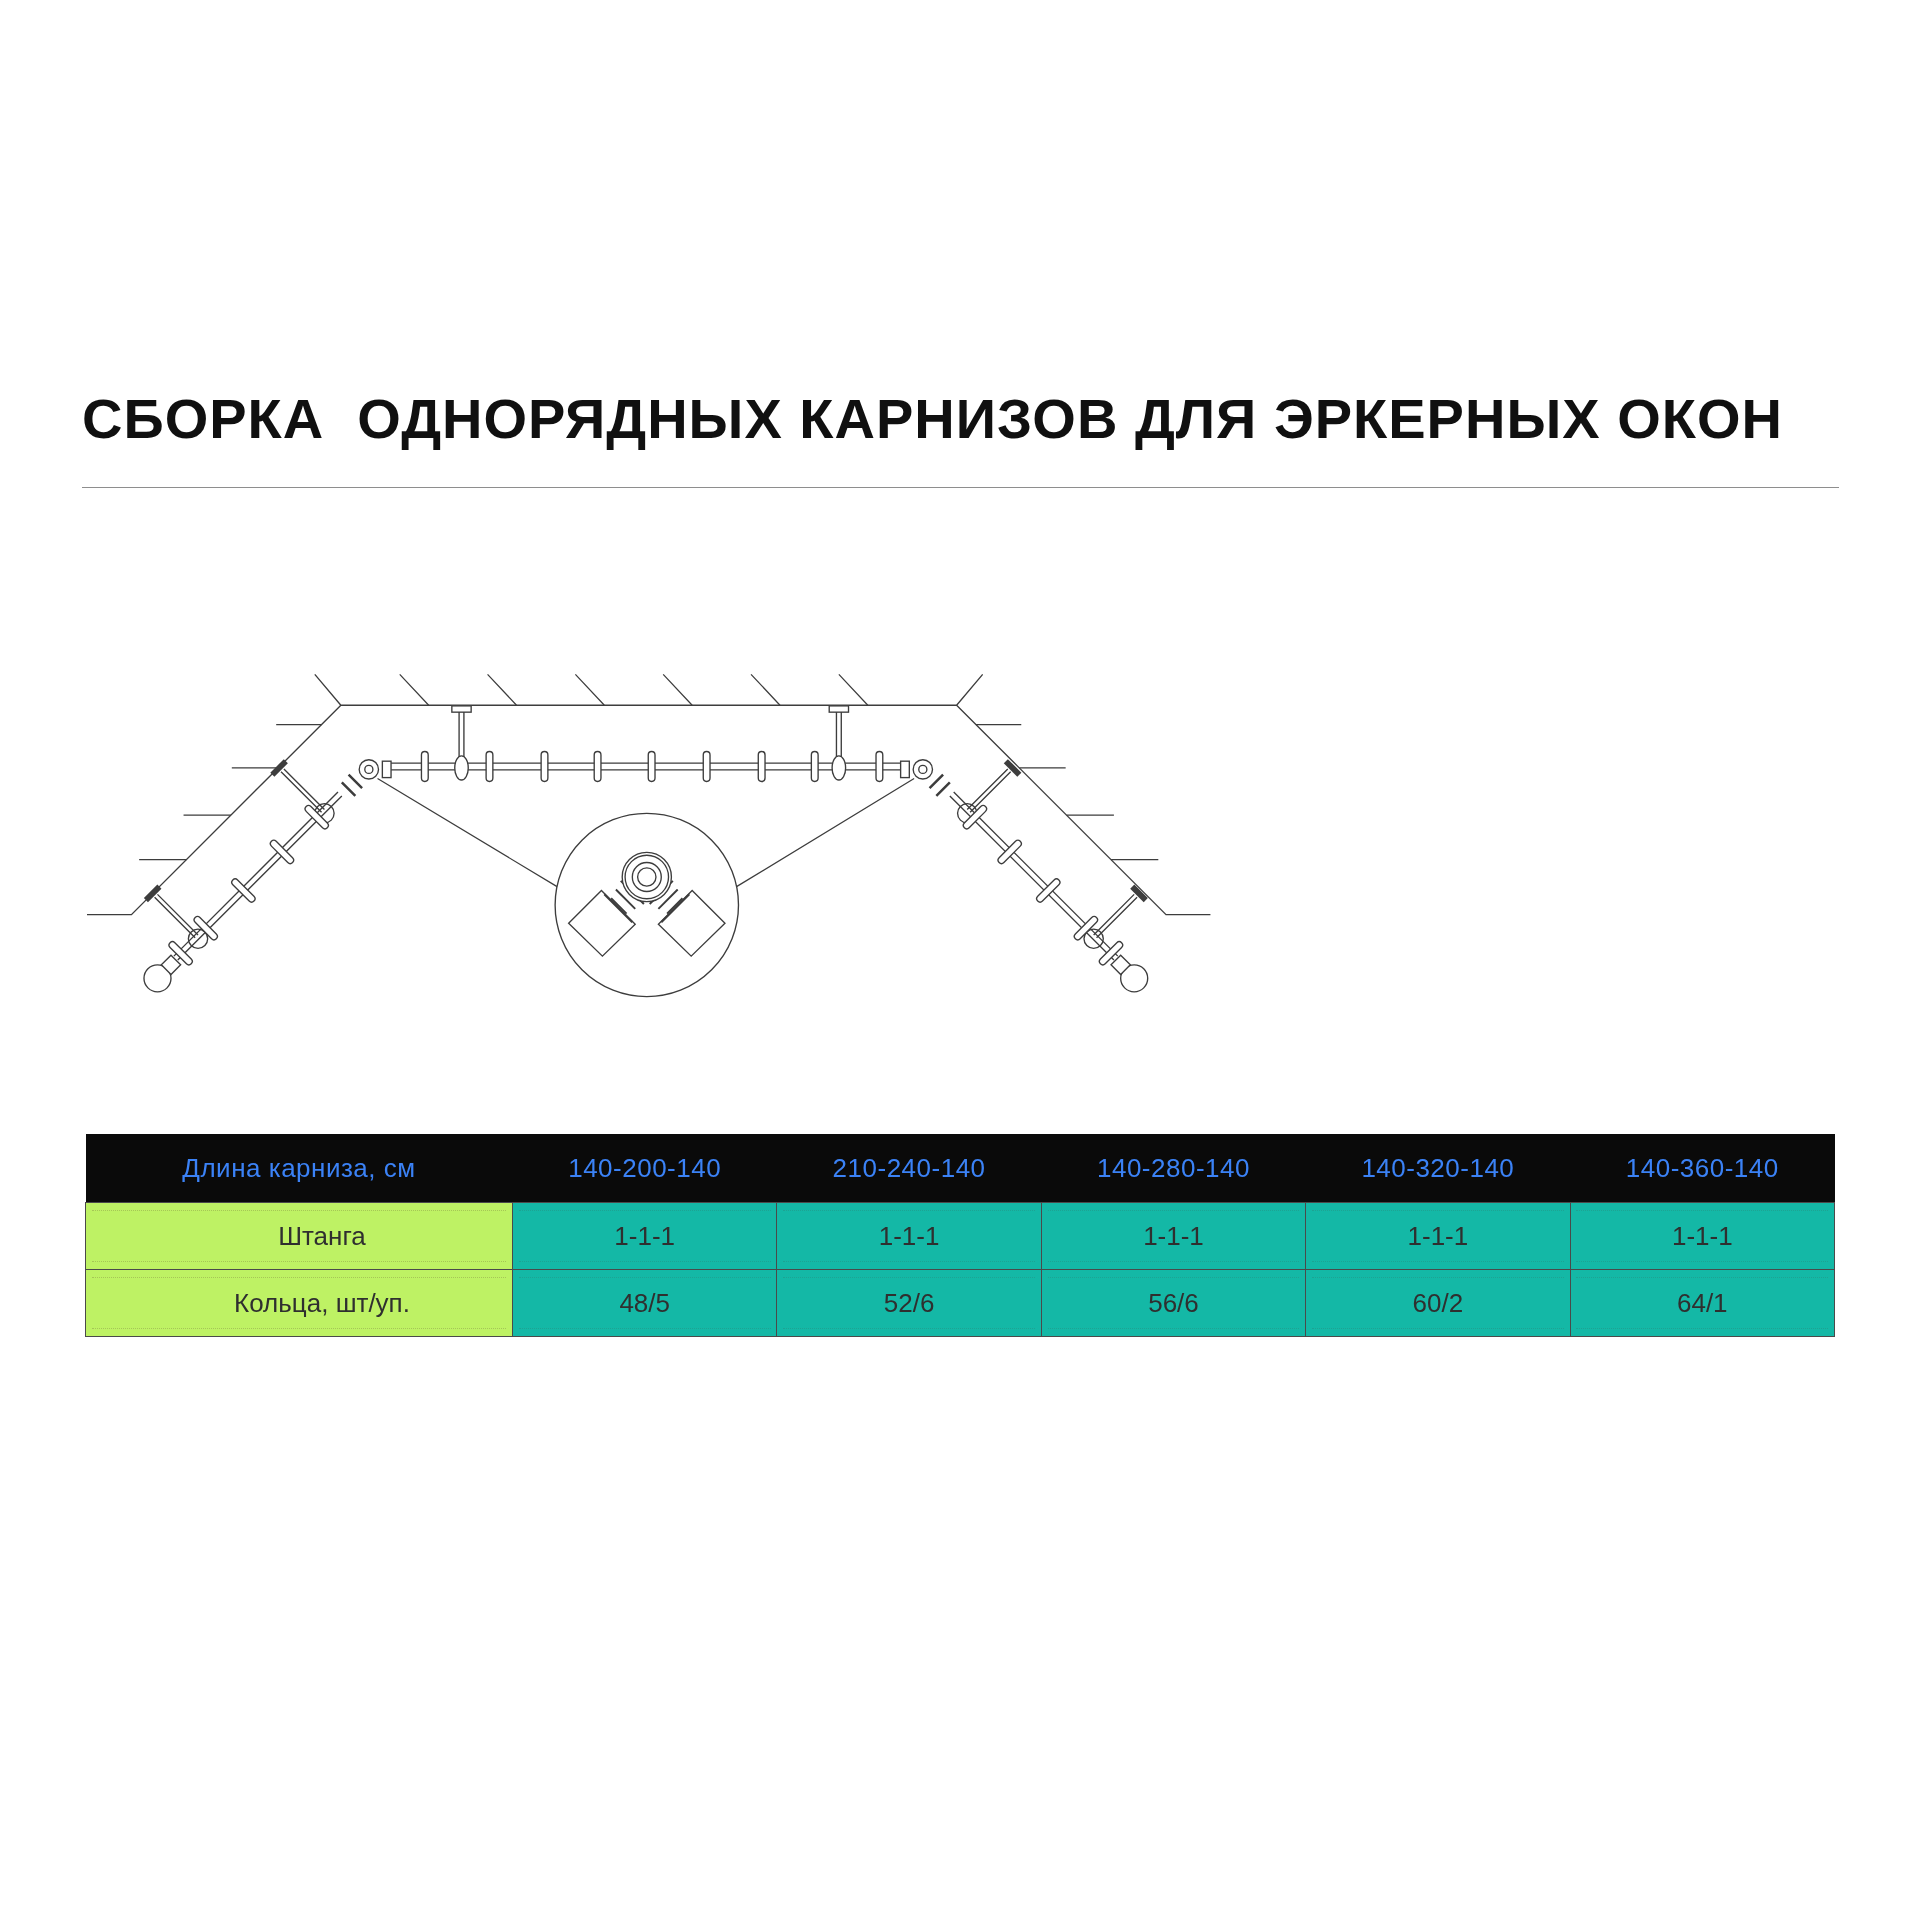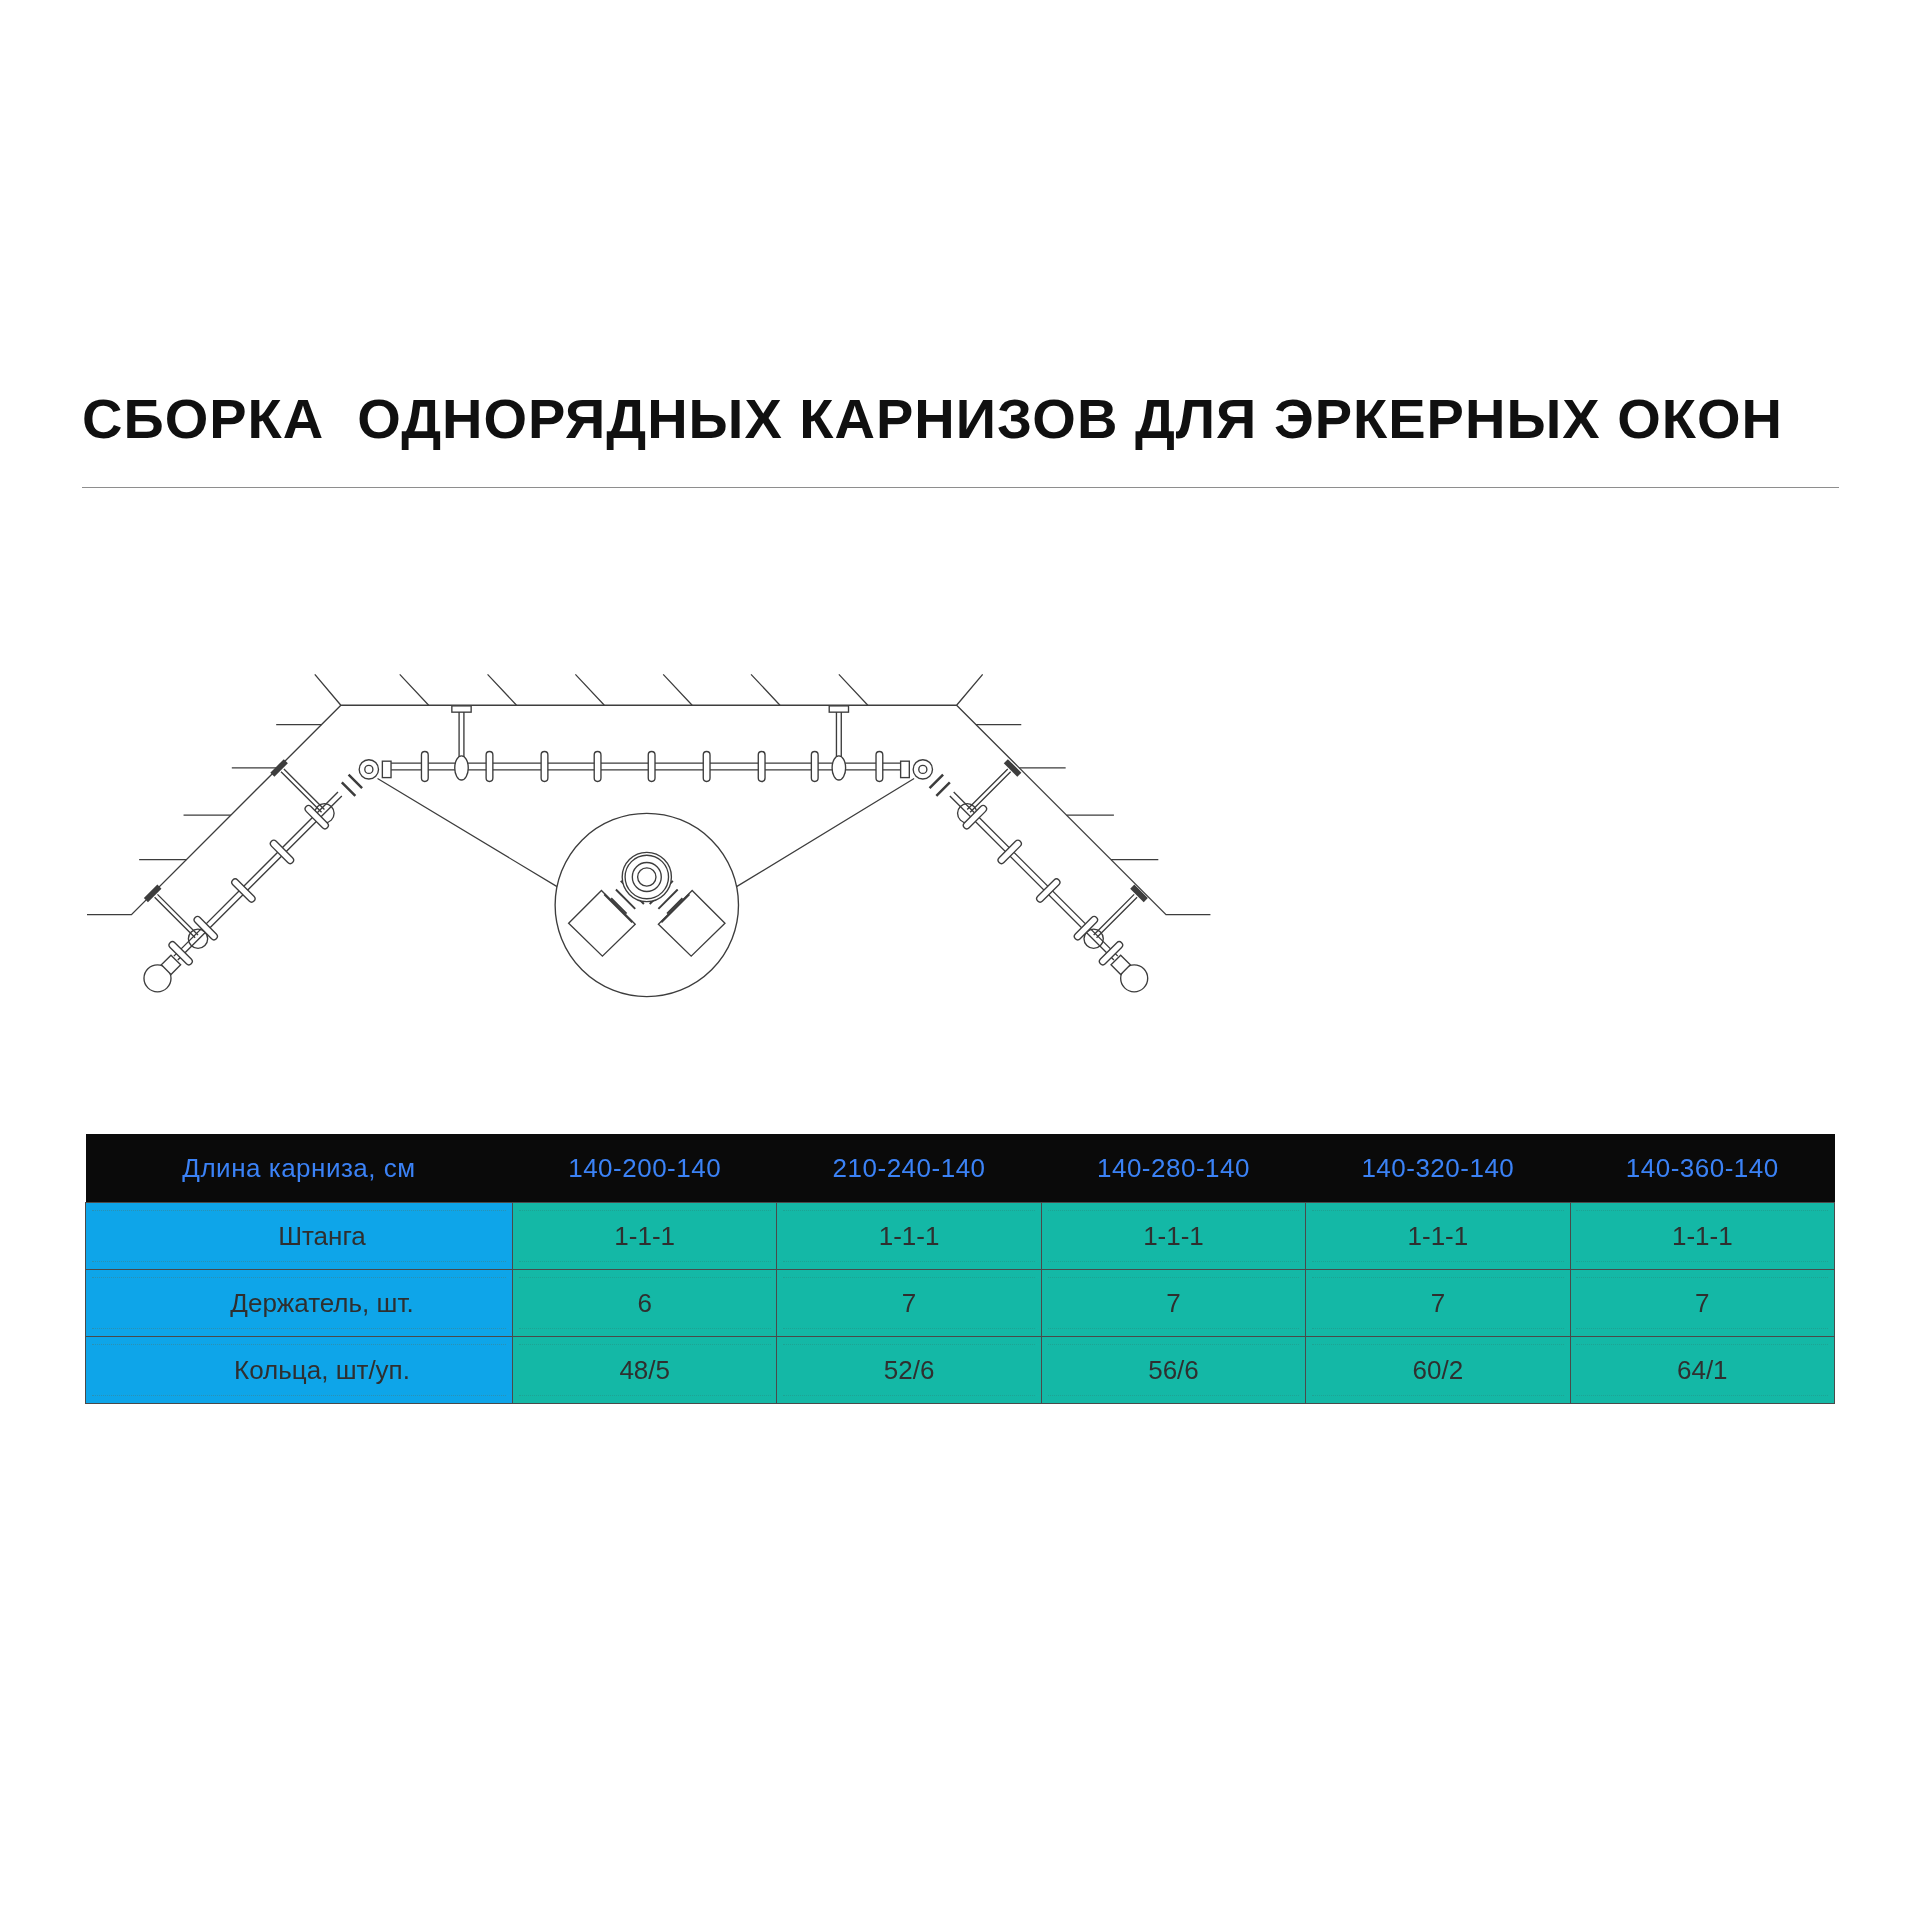--- a/index.html
+++ b/index.html
@@ -25,21 +25,21 @@
   }
   .specs col.c0{width:427px;}
   .specs thead th{
     background:#0a0a0a;color:#3b82f6;font-weight:400;
     height:66px;border:none;letter-spacing:0.5px;text-align:center;
   }
   .specs tbody th,.specs tbody td{
     height:64px;text-align:center;vertical-align:middle;font-weight:400;
     border:1.9px solid #4a4a4a;position:relative;
   }
-  .specs tbody th{background:#0ea5e9;padding-left:47px;}
+  .specs tbody th{background:#bef264;padding-left:47px;}
   .specs tbody td{background:#14b8a6;}
   .specs tbody th::before,.specs tbody td::before,
   .specs tbody th::after,.specs tbody td::after{
     content:"";position:absolute;left:5.8px;right:5.8px;
     border-top:1px dotted rgba(110,100,55,.30);
   }
   .specs tbody td::before,.specs tbody td::after{border-top-color:rgba(70,70,60,.18);}
   .specs tbody th::before,.specs tbody td::before{top:6.8px;}
   .specs tbody th::after,.specs tbody td::after{bottom:6.8px;}
 </style>
@@ -182,28 +182,20 @@
     <tbody>
       <tr>
         <th>Штанга</th>
         <td>1-1-1</td>
         <td>1-1-1</td>
         <td>1-1-1</td>
         <td>1-1-1</td>
         <td>1-1-1</td>
       </tr>
       <tr>
-        <th>Держатель, шт.</th>
-        <td>6</td>
-        <td>7</td>
-        <td>7</td>
-        <td>7</td>
-        <td>7</td>
-      </tr>
-      <tr>
         <th>Кольца, шт/уп.</th>
         <td>48/5</td>
         <td>52/6</td>
         <td>56/6</td>
         <td>60/2</td>
         <td>64/1</td>
       </tr>
     </tbody>
   </table>
 

